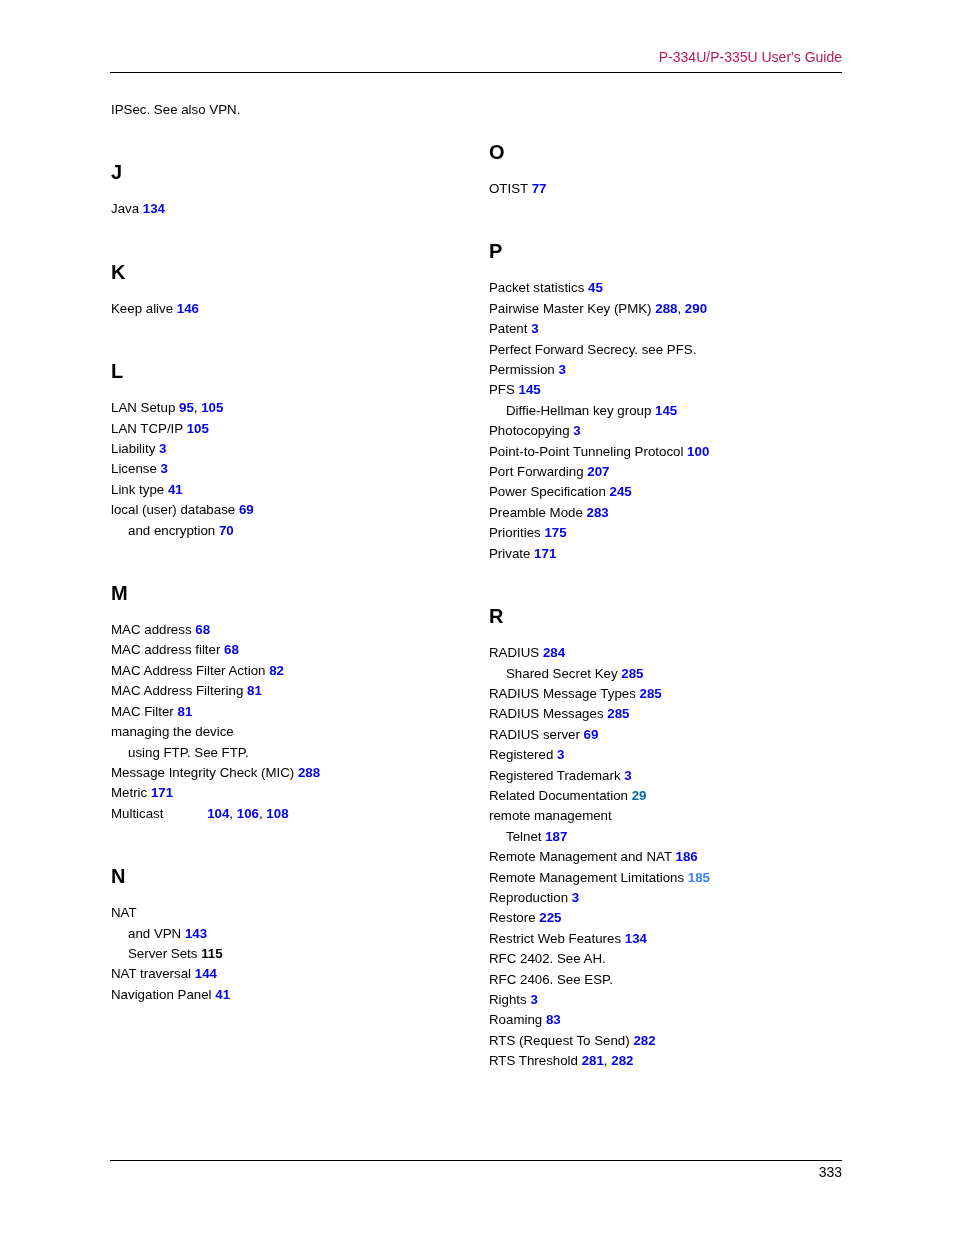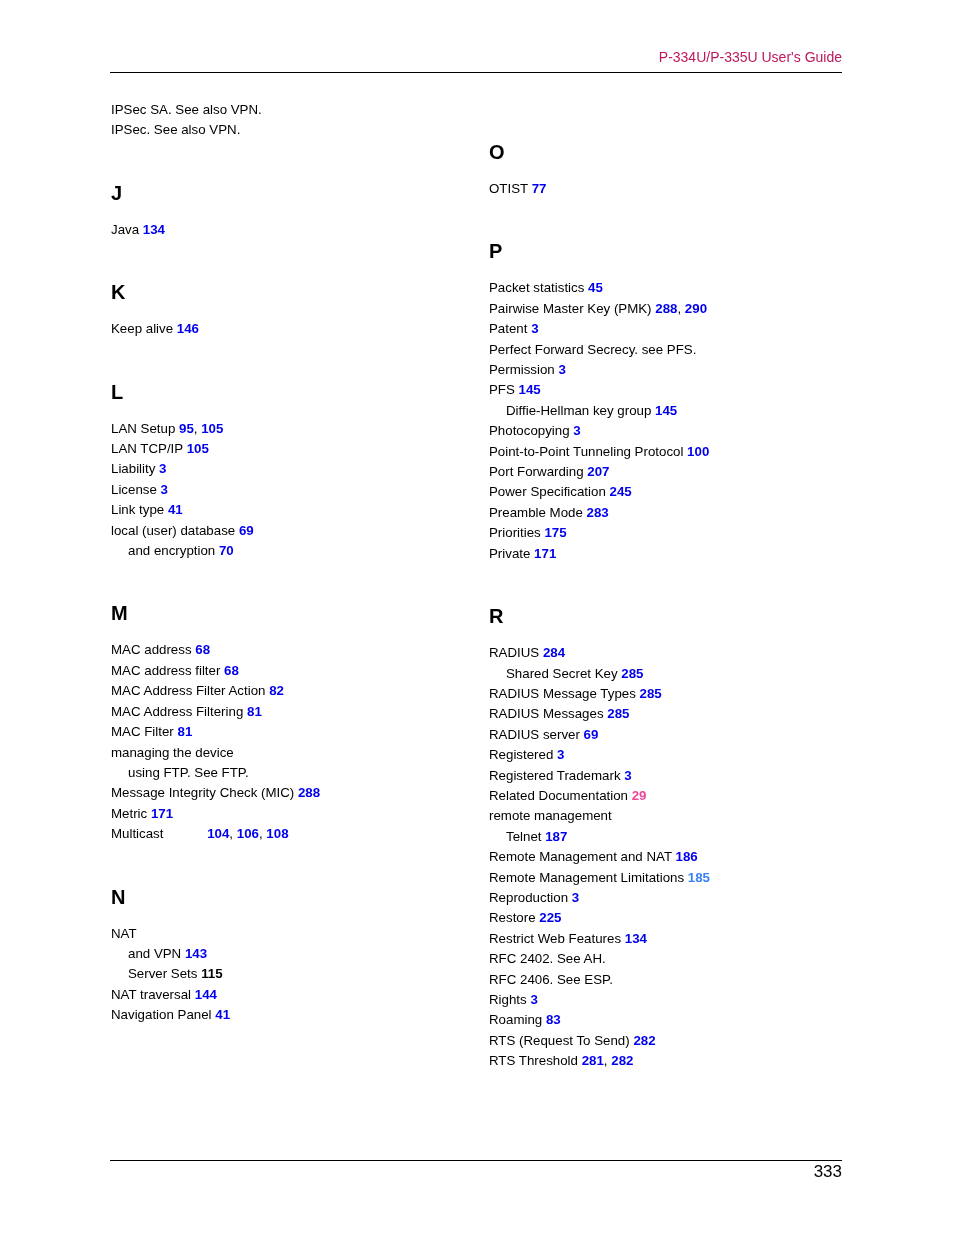--- a/index.html
+++ b/index.html
@@ -56,21 +56,21 @@
     border-top: 1.6px solid #000;
   }
   .footer {
     position: absolute;
     left: 110px;
     top: 1163px;
     width: 732px;
     text-align: right;
   }
   .footer-page-number {
-    font-size: 17px;
+    font-size: 14px;
     line-height: 18px;
     color: #000;
   }
 
   
   .columns {
     position: absolute;
     left: 0;
     top: 100px;
     width: 954px;
@@ -123,21 +123,20 @@
 <div class="page">
 
   <div class="header">
     <div class="header-title">P-334U/P-335U User's Guide</div>
   </div>
   <div class="header-rule"></div>
 
   <div class="columns">
     <div class="column left" id="col-left">
         <ul class="entries">
-          <li class="entry"><span>IPSec SA. See also VPN.</span></li>
           <li class="entry"><span>IPSec. See also VPN.</span></li>
         </ul>
         <div class="gap-before-letter"></div>
         <div class="section-letter">J</div>
         <div class="gap-after-letter"></div>
         <ul class="entries">
           <li class="entry"><span>Java</span> <span class="pg" style="color: rgb(0, 0, 238);">134</span></li>
         </ul>
         <div class="gap-before-letter"></div>
         <div class="section-letter">K</div>
@@ -213,21 +212,21 @@
         <div class="section-letter">R</div>
         <div class="gap-after-letter"></div>
         <ul class="entries">
           <li class="entry"><span>RADIUS</span> <span class="pg" style="color: rgb(0, 0, 238);">284</span></li>
           <li class="entry sub"><span>Shared Secret Key</span> <span class="pg" style="color: rgb(0, 0, 238);">285</span></li>
           <li class="entry"><span>RADIUS Message Types</span> <span class="pg" style="color: rgb(0, 0, 238);">285</span></li>
           <li class="entry"><span>RADIUS Messages</span> <span class="pg" style="color: rgb(0, 0, 238);">285</span></li>
           <li class="entry"><span>RADIUS server</span> <span class="pg" style="color: rgb(0, 0, 238);">69</span></li>
           <li class="entry"><span>Registered</span> <span class="pg" style="color: rgb(0, 0, 238);">3</span></li>
           <li class="entry"><span>Registered Trademark</span> <span class="pg" style="color: rgb(0, 0, 238);">3</span></li>
-          <li class="entry"><span>Related Documentation</span> <span class="pg" style="color: #ec4899;">29</span></li>
+          <li class="entry"><span>Related Documentation</span> <span class="pg" style="color: #0369a1;">29</span></li>
           <li class="entry"><span>remote management</span></li>
           <li class="entry sub"><span>Telnet</span> <span class="pg" style="color: rgb(0, 0, 238);">187</span></li>
           <li class="entry"><span>Remote Management and NAT</span> <span class="pg" style="color: rgb(0, 0, 238);">186</span></li>
           <li class="entry"><span>Remote Management Limitations</span> <span class="pg" style="color: #3b82f6;">185</span></li>
           <li class="entry"><span>Reproduction</span> <span class="pg" style="color: rgb(0, 0, 238);">3</span></li>
           <li class="entry"><span>Restore</span> <span class="pg" style="color: rgb(0, 0, 238);">225</span></li>
           <li class="entry"><span>Restrict Web Features</span> <span class="pg" style="color: rgb(0, 0, 238);">134</span></li>
           <li class="entry"><span>RFC 2402. See AH.</span></li>
           <li class="entry"><span>RFC 2406. See ESP.</span></li>
           <li class="entry"><span>Rights</span> <span class="pg" style="color: rgb(0, 0, 238);">3</span></li>

